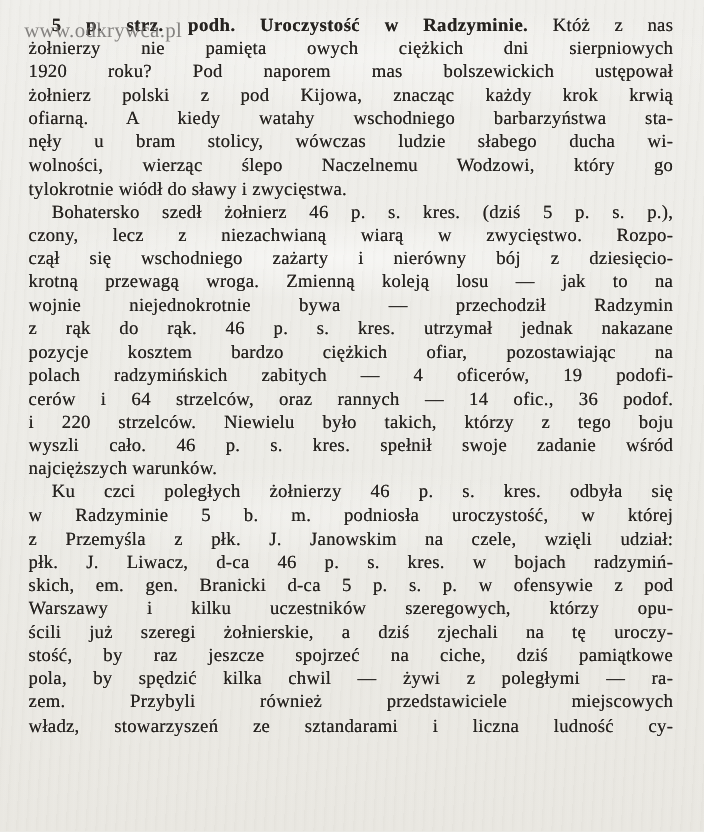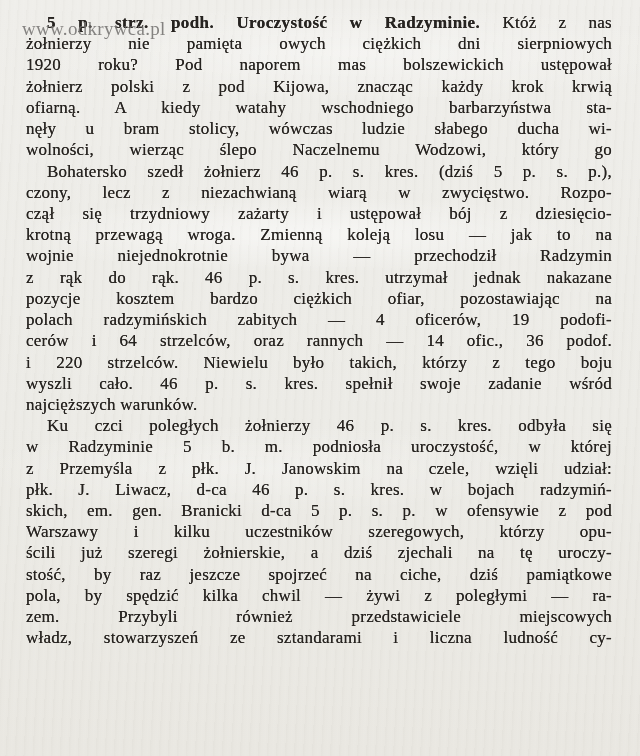--- a/index.html
+++ b/index.html
@@ -86,23 +86,24 @@
 <div class="page">
   <div class="watermark">www.odkrywca.pl</div>
   <div class="textblock" id="article-lines">
       <div class="line indent"><span class="lead-bold">5 p. strz. podh. Uroczystość w Radzyminie.</span> Któż z nas</div>
       <div class="line">żołnierzy nie pamięta owych ciężkich dni sierpniowych</div>
       <div class="line">1920 roku? Pod naporem mas bolszewickich ustępował</div>
       <div class="line">żołnierz polski z pod Kijowa, znacząc każdy krok krwią</div>
       <div class="line">ofiarną. A kiedy watahy wschodniego barbarzyństwa sta-</div>
       <div class="line">nęły u bram stolicy, wówczas ludzie słabego ducha wi-</div>
       <div class="line">wolności, wierząc ślepo Naczelnemu Wodzowi, który go</div>
+      <div class="line end">tylokrotnie wiódł do sławy i zwycięstwa.</div>
       <div class="line indent">Bohatersko szedł żołnierz 46 p. s. kres. (dziś 5 p. s. p.),</div>
       <div class="line">czony, lecz z niezachwianą wiarą w zwycięstwo. Rozpo-</div>
-      <div class="line">czął się trzydniowy zażarty i ustępował bój z dziesięcio-</div>
+      <div class="line">czął się wschodniego zażarty i nierówny bój z dziesięcio-</div>
       <div class="line">krotną przewagą wroga. Zmienną koleją losu — jak to na</div>
       <div class="line">wojnie niejednokrotnie bywa — przechodził Radzymin</div>
       <div class="line">z rąk do rąk. 46 p. s. kres. utrzymał jednak nakazane</div>
       <div class="line">pozycje kosztem bardzo ciężkich ofiar, pozostawiając na</div>
       <div class="line">polach radzymińskich zabitych — 4 oficerów, 19 podofi-</div>
       <div class="line">cerów i 64 strzelców, oraz rannych — 14 ofic., 36 podof.</div>
       <div class="line">i 220 strzelców. Niewielu było takich, którzy z tego boju</div>
       <div class="line">wyszli cało. 46 p. s. kres. spełnił swoje zadanie wśród</div>
       <div class="line end">najcięższych warunków.</div>
       <div class="line indent">Ku czci poległych żołnierzy 46 p. s. kres. odbyła się</div>

